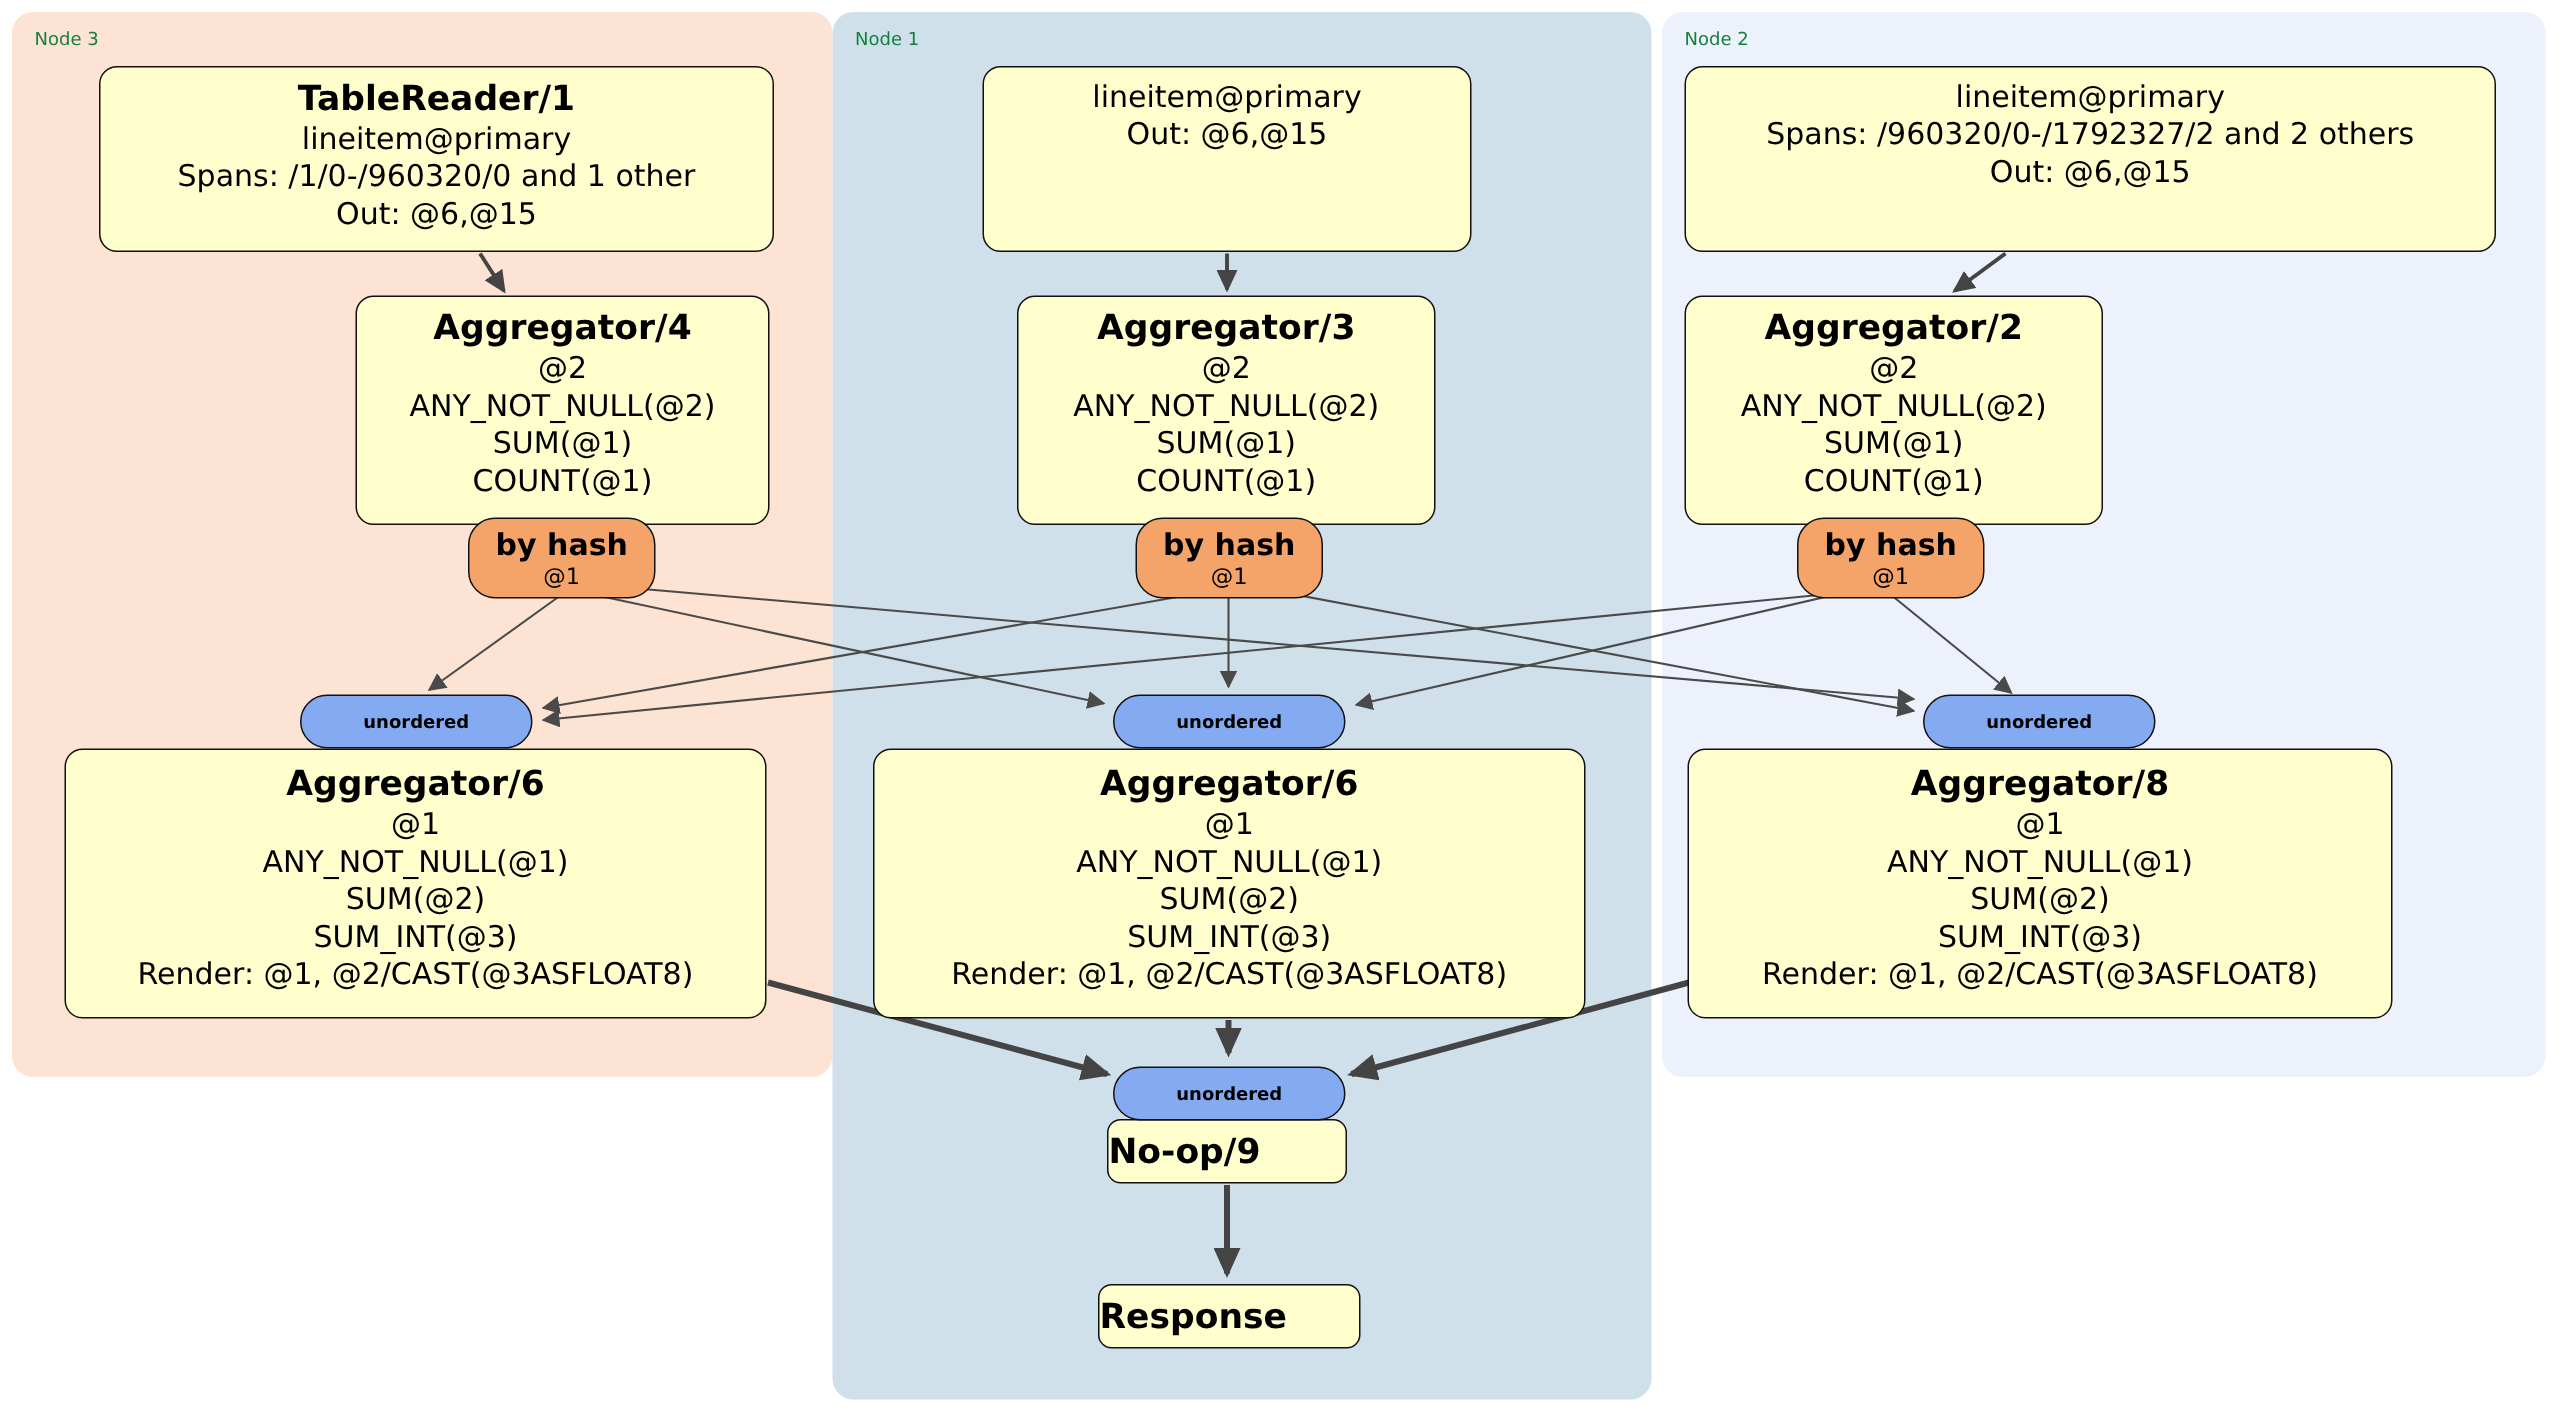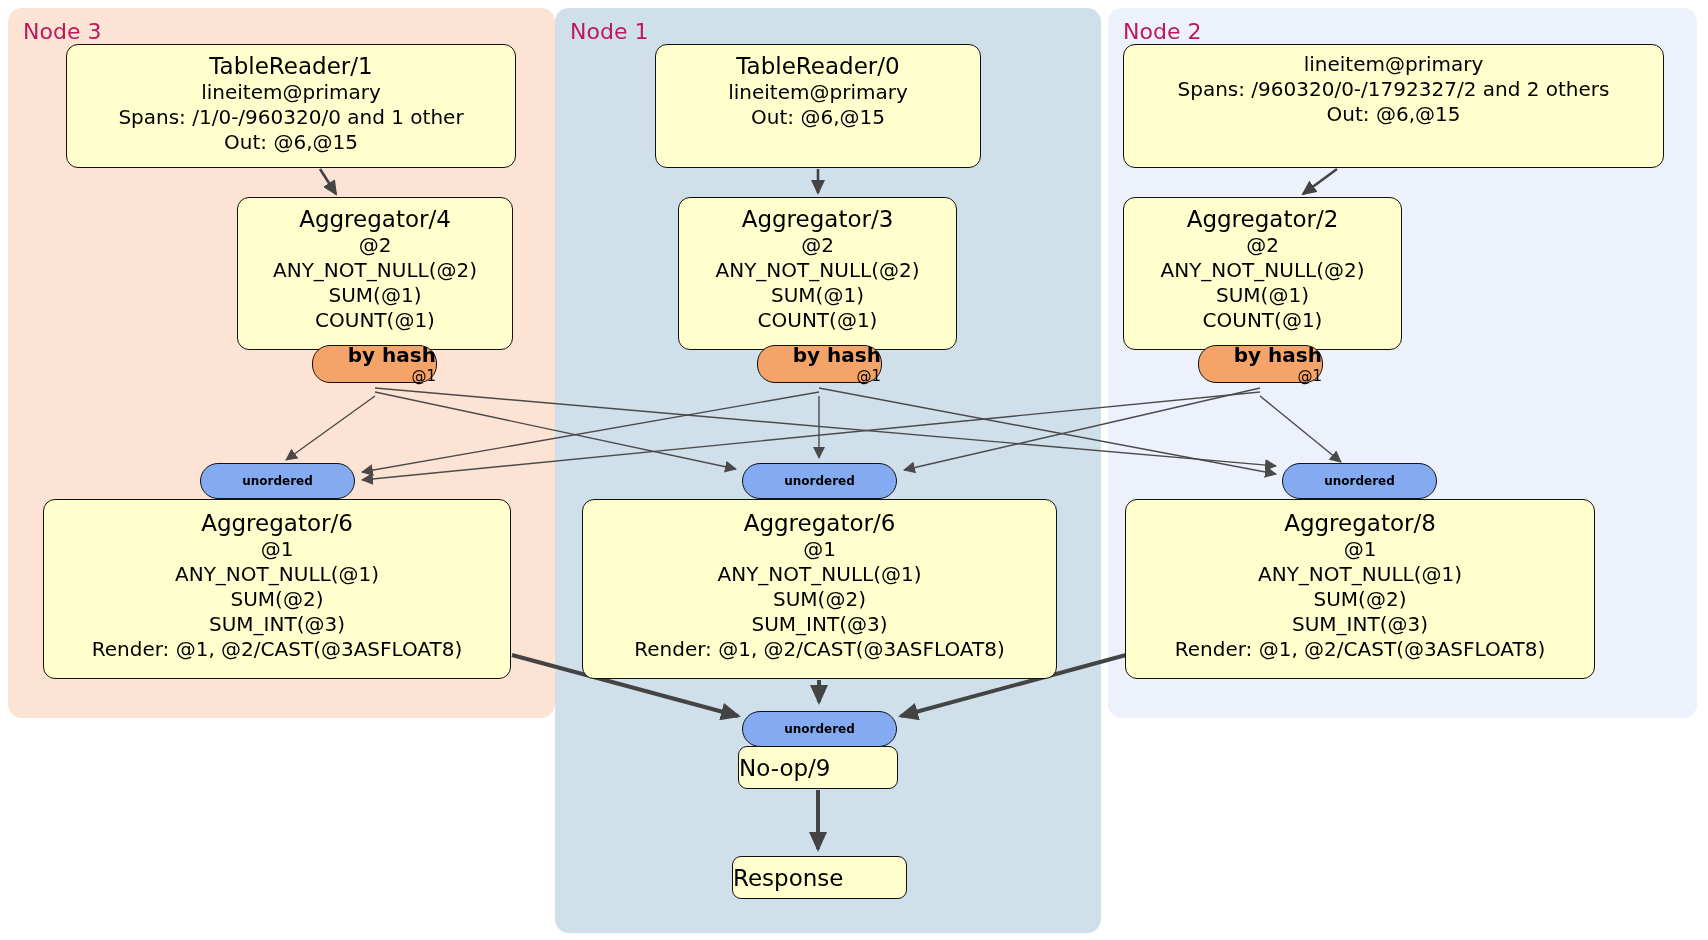--- a/index.html
+++ b/index.html
@@ -2,43 +2,43 @@
 <html><head>
 <meta charset="utf-8">
 <style>
   html,body{margin:0;padding:0;background:#ffffff;}
   #canvas{
     position:relative;width:1708px;height:940px;overflow:hidden;
     font-family:"DejaVu Sans","Liberation Sans",sans-serif;color:#000;
     background:#ffffff;
   }
   .region{position:absolute;border-radius:14px;}
-  .region-label{position:absolute;top:11px;left:15px;font-size:22px;color:#be185d;}
+  .region-label{position:absolute;top:11px;left:15px;font-size:12px;color:#15803d;}
   #region-node3{left:8px;top:8px;width:547px;height:710px;background:#fce3d3;}
   #region-node1{left:555px;top:8px;width:546px;height:925px;background:#cfe0ea;}
   #region-node2{left:1108px;top:8px;width:589px;height:710px;background:#ecf1fb;}
   svg.edges{position:absolute;left:0;top:0;z-index:2;pointer-events:none;}
   .edge-thin{stroke:#4a4a4a;stroke-width:1.4;fill:none;}
   .edge-med{stroke:#444444;stroke-width:2.6;fill:none;}
   .edge-thick{stroke:#444444;stroke-width:4;fill:none;}
   .box{
     position:absolute;z-index:3;box-sizing:border-box;
     background:#ffffce;border:1.5px solid #111;border-radius:12px;
     text-align:center;
   }
-  .box-title{font-size:23px;font-weight:normal;line-height:28px;}
+  .box-title{font-size:23px;font-weight:bold;line-height:28px;}
   .box-lines div{font-size:20px;line-height:25px;white-space:nowrap;}
   .proc-pad{padding-top:7px;}
   .proc-pad2{padding-top:9px;}
   .single{display:flex;align-items:center;justify-content:flex-start;border-radius:9px;}
   .pill{
     position:absolute;z-index:4;box-sizing:border-box;border:1.5px solid #111;
     text-align:center;display:flex;flex-direction:column;align-items:center;justify-content:center;
   }
-  .router{background:#f4a469;border-radius:18px;width:125px;height:38px;align-items:flex-end;}
+  .router{background:#f4a469;border-radius:18px;width:125px;height:54px;}
   .router .pill-label{font-size:20px;font-weight:bold;line-height:23px;}
   .router .pill-detail{font-size:15px;line-height:18px;}
   .sync{background:#84abf2;border-radius:18px;width:155px;height:36px;}
   .sync .pill-label{font-size:12px;font-weight:bold;line-height:20px;}
 </style>
 </head>
 <body>
 
 <div id="canvas">
 
@@ -88,21 +88,20 @@
 
   <div class="box proc-pad" style="left:66px;top:44px;width:450px;height:124px">
     <div class="box-title">TableReader/1</div>
     <div class="box-lines">
         <div>lineitem@primary</div>
         <div>Spans: /1/0-/960320/0 and 1 other</div>
         <div>Out: @6,@15</div>
       </div>
   </div>
   <div class="box proc-pad" style="left:655px;top:44px;width:326px;height:124px">
-    <div class="box-title">TableReader/0</div>
     <div class="box-lines">
         <div>lineitem@primary</div>
         <div>Out: @6,@15</div>
       </div>
   </div>
   <div class="box proc-pad" style="left:1123px;top:44px;width:541px;height:124px">
     <div class="box-lines">
         <div>lineitem@primary</div>
         <div>Spans: /960320/0-/1792327/2 and 2 others</div>
         <div>Out: @6,@15</div>

